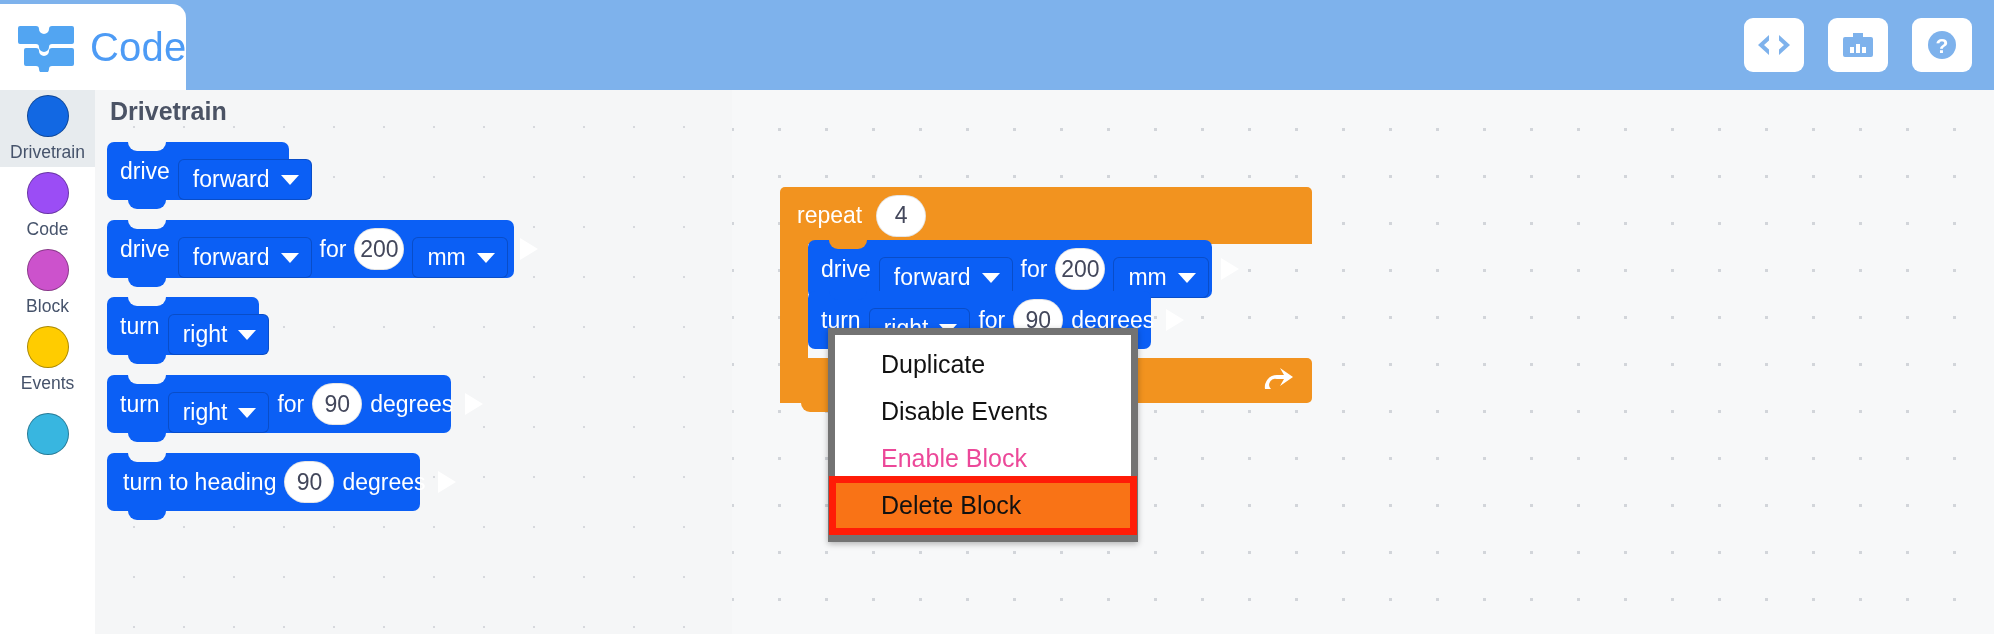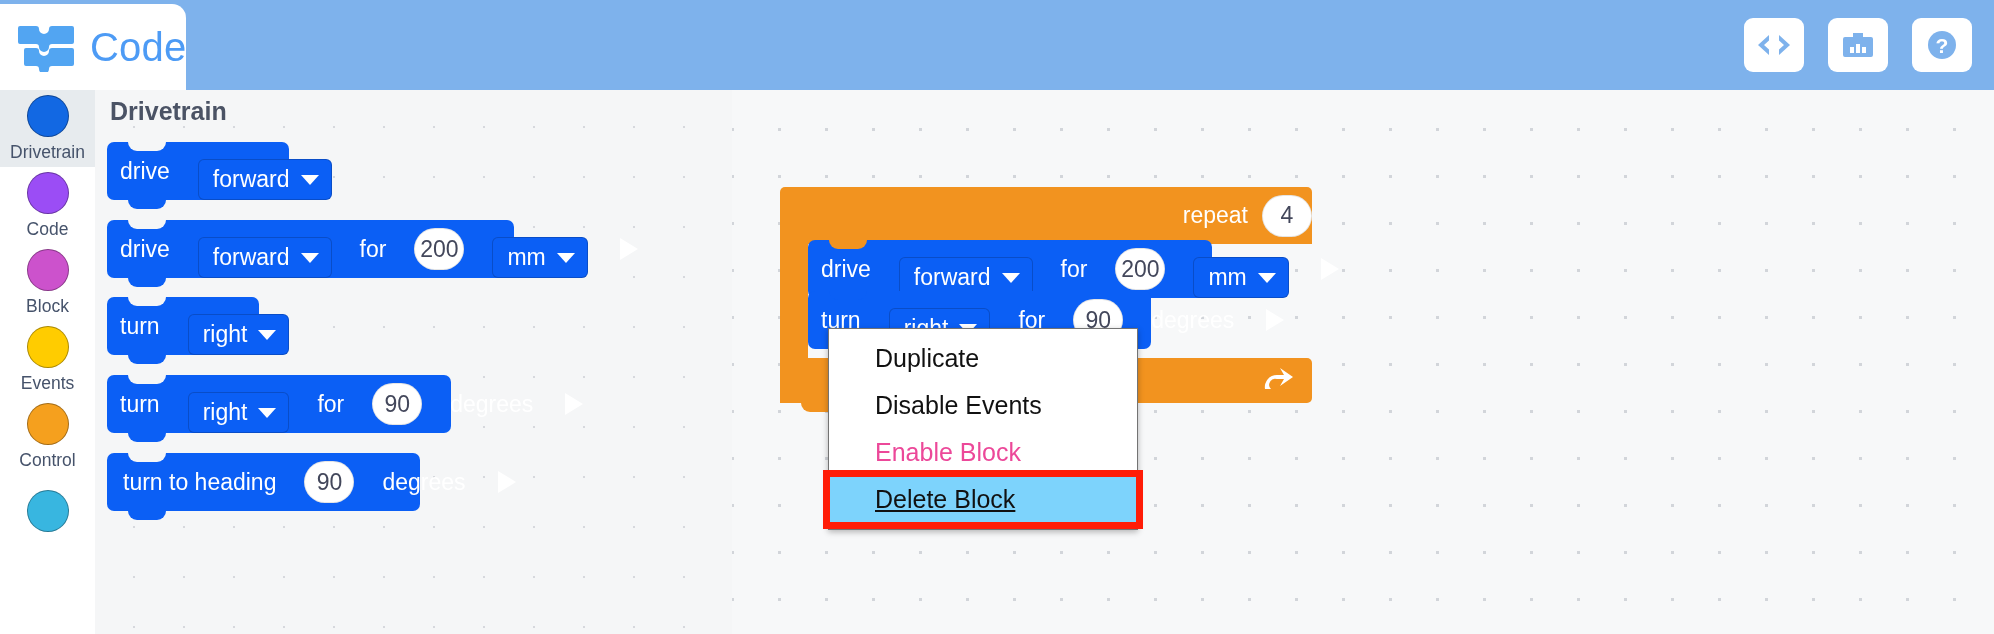--- a/index.html
+++ b/index.html
@@ -103,21 +103,21 @@
     background-size: 47px 47px;
     background-position: 24px 16px;
   }
 
   
   .blk {
     position: absolute;
     display: flex; align-items: center;
     height: 58px;
     padding: 0 13px;
-    gap: 28px;
+    gap: 8px;
     color: #FFFFFF;
     font-size: 23px;
     white-space: nowrap;
     cursor: pointer;
   }
   .blk.blue   { background: #0B5FF5; }
   .blk .notch-top, .blk .notch-bot { position: absolute; }
   
   .notch-top {
     left: 21px; top: 0;
@@ -216,40 +216,39 @@
     position: absolute; left: 21px; bottom: -9px;
     width: 38px; height: 9px;
     background: #F2931F;
     border-radius: 0 0 9px 9px;
   }
 
   
   .ctx {
     position: absolute;
     background: #FFFFFF;
-    border: 1px solid #737373;
+    border: 7px solid #737373;
     box-shadow: 0 2px 6px rgba(0,0,0,.28);
     padding: 6px 0;
     z-index: 50;
   }
   .ctx-item {
     font-size: 25px;
     color: #111111;
     padding: 9px 0 9px 46px;
     white-space: nowrap;
     cursor: pointer;
   }
   .ctx-item.disabled { color: #ec4899; cursor: default; }
   .ctx-item.highlight {
     outline: 7px solid #FF1C07;
     outline-offset: -1px;
     position: relative;
     z-index: 2;
-    background: #7dd3fc;
-    text-decoration: underline;
+    background: #f97316;
   }
 </style>
 </head>
 <body>
 
 <div class="header">
 
   <div class="logo-tab">
     <span class="logo-mark">
       <svg width="56" height="50" viewBox="0 0 56 50">
@@ -309,24 +308,20 @@
   <div class="cat">
     <span class="dot" style="background:#CC52CC"></span>
     <span class="lbl">Block</span>
   </div>
 
   <div class="cat">
     <span class="dot" style="background:#FFCC00"></span>
     <span class="lbl">Events</span>
   </div>
 
-  <div class="cat">
-    <span class="dot" style="background:#F5A01E"></span>
-    <span class="lbl">Control</span>
-  </div>
 
   <div class="cat">
     <span class="dot" style="background:#38B6E0"></span>
     <span class="lbl"></span>
   </div>
 
 </div>
 
 <div class="palette">
   <div class="palette-dots"></div>
@@ -393,21 +388,21 @@
     <span class="play"></span>
   </div>
 
 </div>
 
 <div class="workspace">
   <div class="ws-dots"></div>
 
 
   <div class="cblock" style="left:48px; top:97px; width:532px; height:200px;">
-    <div class="c-head" style="width:532px; height:57px;justify-content:flex-end;">
+    <div class="c-head" style="width:532px; height:57px;">
       <span>repeat</span>
       <span class="oval">4</span>
     </div>
     <div class="c-arm" style="top:57px; height:114px;"></div>
     <div class="c-foot" style="top:171px; width:532px; height:45px;">
       <span>
         <svg width="36" height="32" viewBox="0 0 36 32">
           <path d="M6 26 a12 12 0 0 1 12 -14 h7 l-4 -7 l13 9 l-13 9 l4 -7 h-7 a6 6 0 0 0 -6 10 z" fill="#FFFFFF"></path>
         </svg>
       </span>

